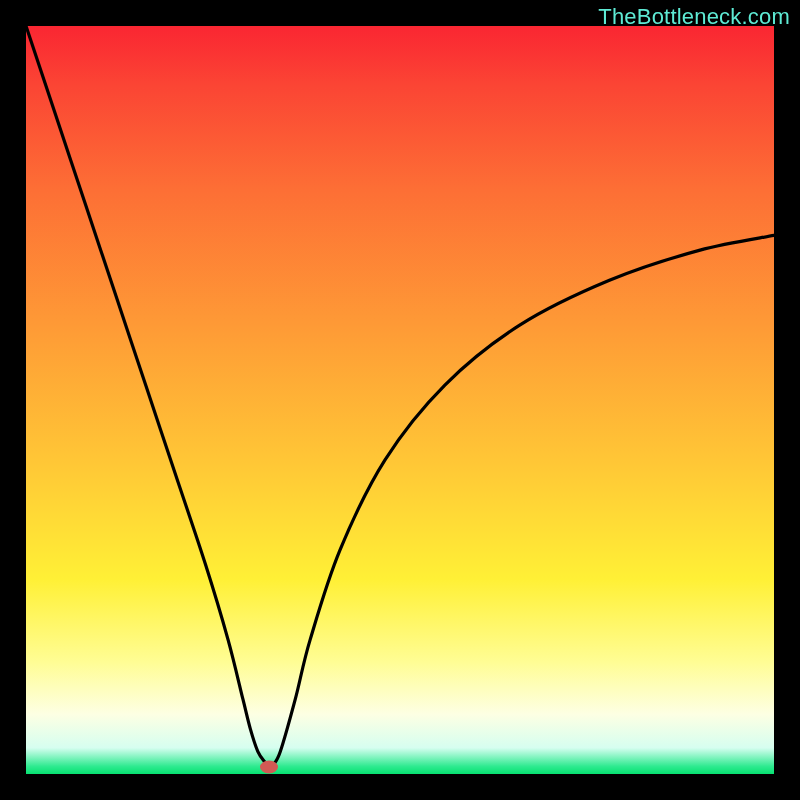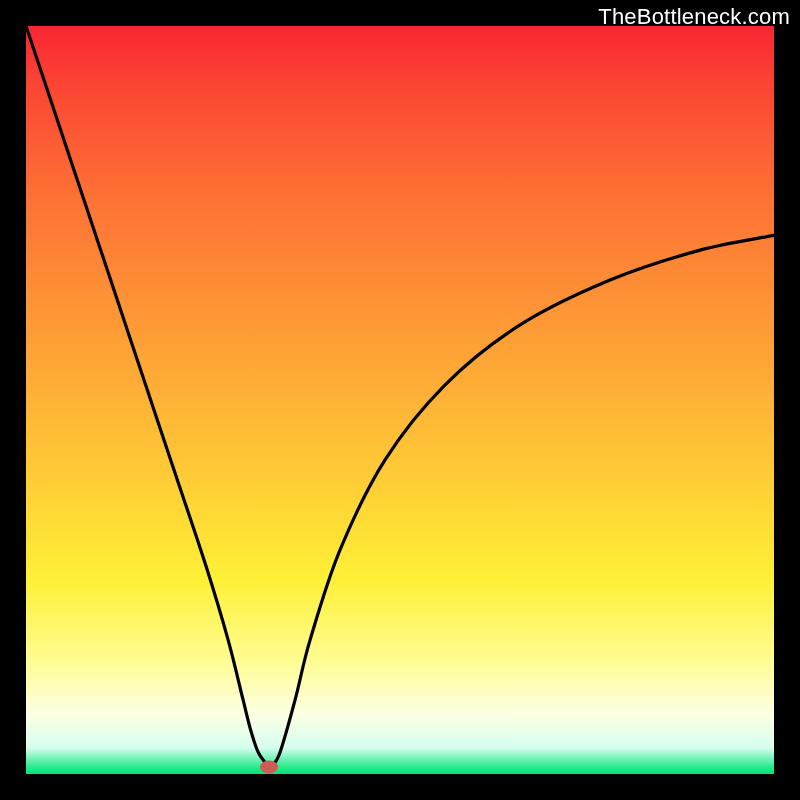--- a/index.html
+++ b/index.html
@@ -14,21 +14,21 @@
   .frame {
     position: relative;
     width: 800px;
     height: 800px;
     background: #000;
   }
   .watermark {
     position: absolute;
     top: 4px;
     right: 10px;
-    color: #ffffff;
+    color: #5eead4;
     font-size: 22px;
     font-weight: 400;
     letter-spacing: 0.2px;
     z-index: 20;
   }
   .plot-box {
     position: absolute;
     left: 26px;
     top: 26px;
     width: 748px;

